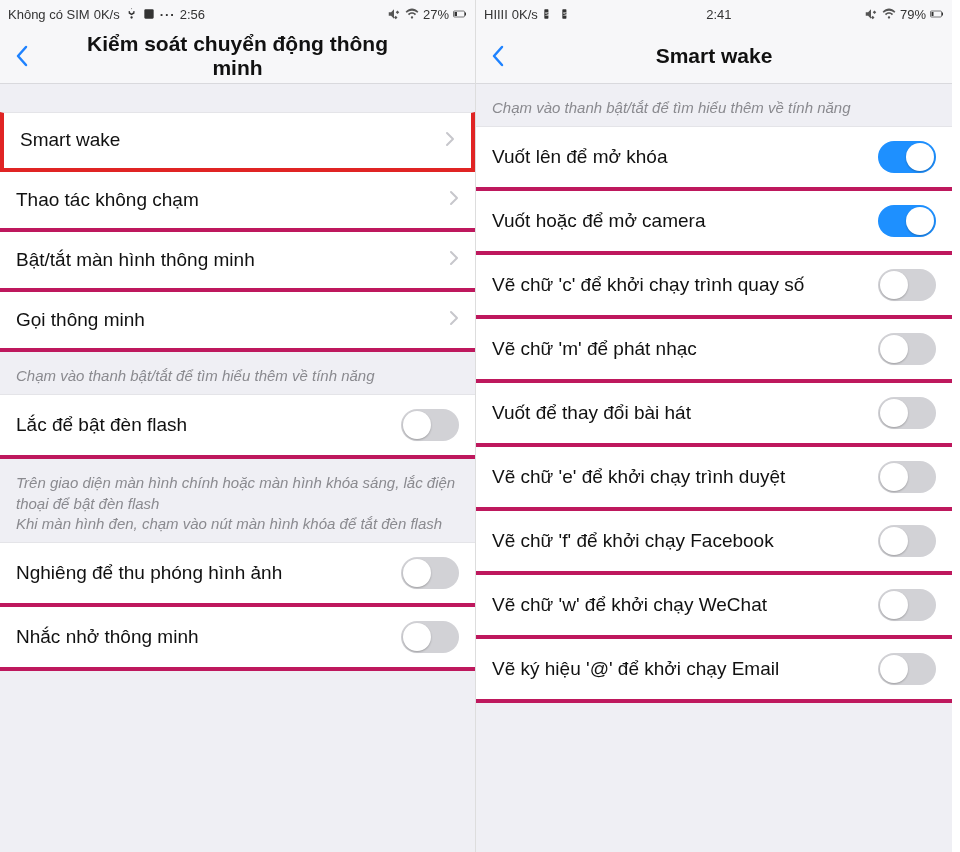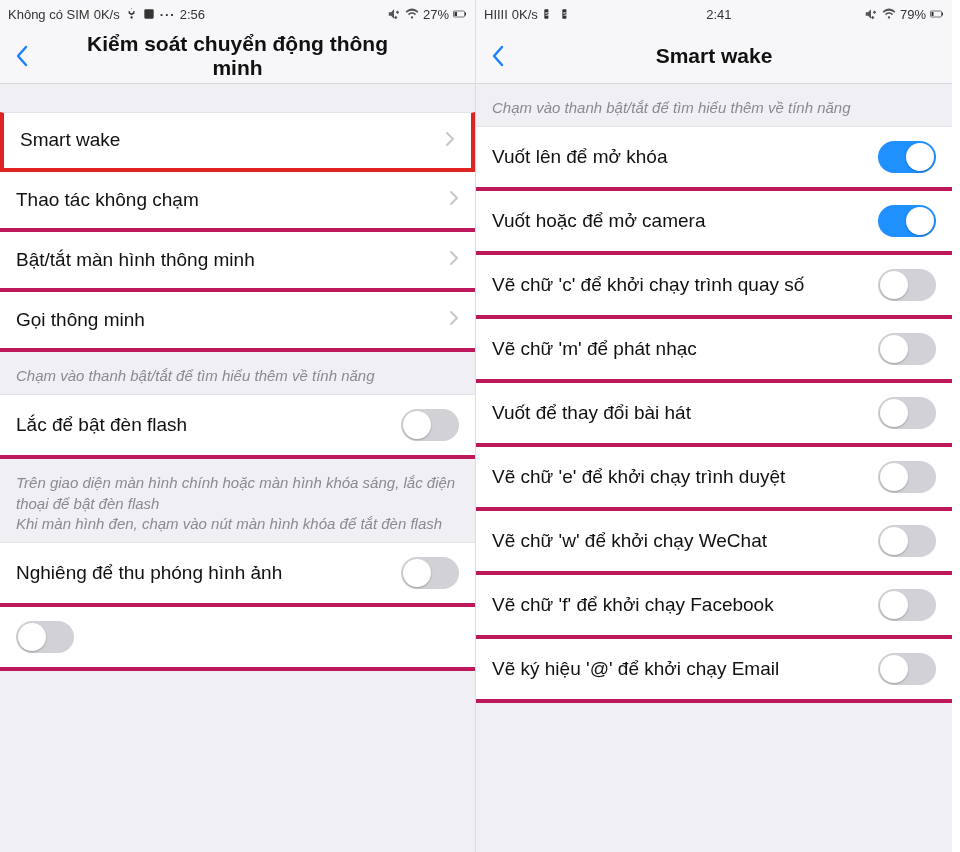--- a/index.html
+++ b/index.html
@@ -215,20 +215,21 @@
     <div class="section-hint" style="white-space:pre-line">Trên giao diện màn hình chính hoặc màn hình khóa sáng, lắc điện thoại để bật đèn flash
 Khi màn hình đen, chạm vào nút màn hình khóa để tắt đèn flash</div>
 
     <div class="row first-in-group">
       <div class="label">Nghiêng để thu phóng hình ảnh</div>
       <div class="toggle off">
           <div class="knob"></div>
         </div>
     </div>
     <div class="row">
+      <div class="label">Nhắc nhở thông minh</div>
       <div class="toggle off">
           <div class="knob"></div>
         </div>
     </div>
 
     <div class="blank-fill"></div>
   </div>
 </div>
 
 <div class="phone right">
@@ -314,27 +315,27 @@
             <div class="knob"></div>
           </div>
         </div>
         <div class="row">
           <div class="label">Vẽ chữ 'e' để khởi chạy trình duyệt</div>
           <div class="toggle off">
             <div class="knob"></div>
           </div>
         </div>
         <div class="row">
+          <div class="label">Vẽ chữ 'f' để khởi chạy Facebook</div>
+          <div class="toggle off">
+            <div class="knob"></div>
+          </div>
+        </div>
+        <div class="row">
           <div class="label">Vẽ chữ 'w' để khởi chạy WeChat</div>
-          <div class="toggle off">
-            <div class="knob"></div>
-          </div>
-        </div>
-        <div class="row">
-          <div class="label">Vẽ chữ 'f' để khởi chạy Facebook</div>
           <div class="toggle off">
             <div class="knob"></div>
           </div>
         </div>
         <div class="row">
           <div class="label">Vẽ ký hiệu '@' để khởi chạy Email</div>
           <div class="toggle off">
             <div class="knob"></div>
           </div>
         </div>

